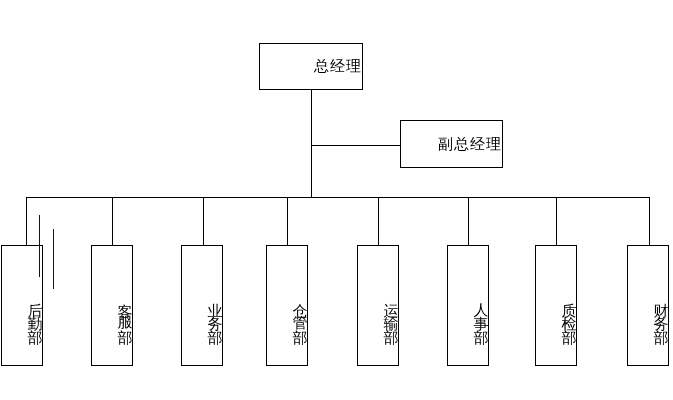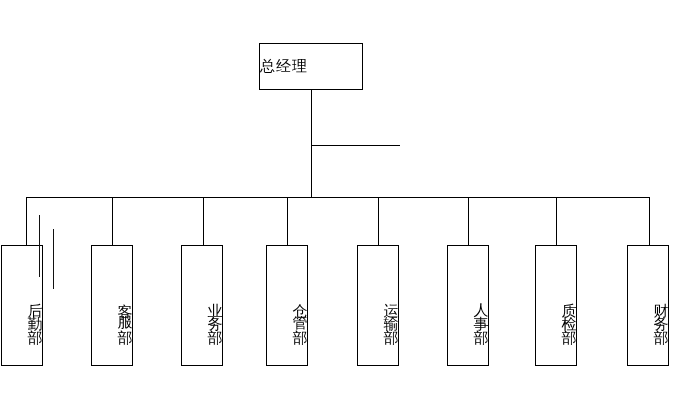--- a/index.html
+++ b/index.html
@@ -18,21 +18,21 @@
   }
 
   
   .node {
     position: absolute;
     box-sizing: border-box;
     border: 1px solid #000000;
     background: #ffffff;
     display: flex;
     align-items: center;
-    justify-content: flex-start;
+    justify-content: flex-end;
     color: #000000;
   }
 
   
   .node.horiz {
     font-size: 15px;
     letter-spacing: 1px;
     line-height: 1;
   }
 
@@ -68,20 +68,23 @@
 </style>
 </head>
 <body>
 
 <div id="canvas">
 
   <div class="node horiz" id="node-top" style="left: 259px; top: 43px; width: 104px; height: 47px;">
     <span>总经理</span>
   </div>
 
+  <div class="node horiz" id="node-deputy" style="left: 400px; top: 120px; width: 103px; height: 48px;">
+    <span>副总经理</span>
+  </div>
 
   <div class="line v" id="trunk-line" style="left: 311px; top: 90px; height: 107px;"></div>
   <div class="line h" id="deputy-line" style="left: 311px; top: 145px; width: 89px;"></div>
   <div class="line h" id="bus-line" style="left: 26px; top: 197px; width: 624px;"></div>
 
   <div id="dept-layer">
       <div class="line v" style="left: 26px; top: 197px; height: 66px;"></div>
       <div class="node vert" style="left: 1px; top: 245px; width: 42px; height: 121px;">
         <span class="vlabel">后勤部</span>
       </div>

